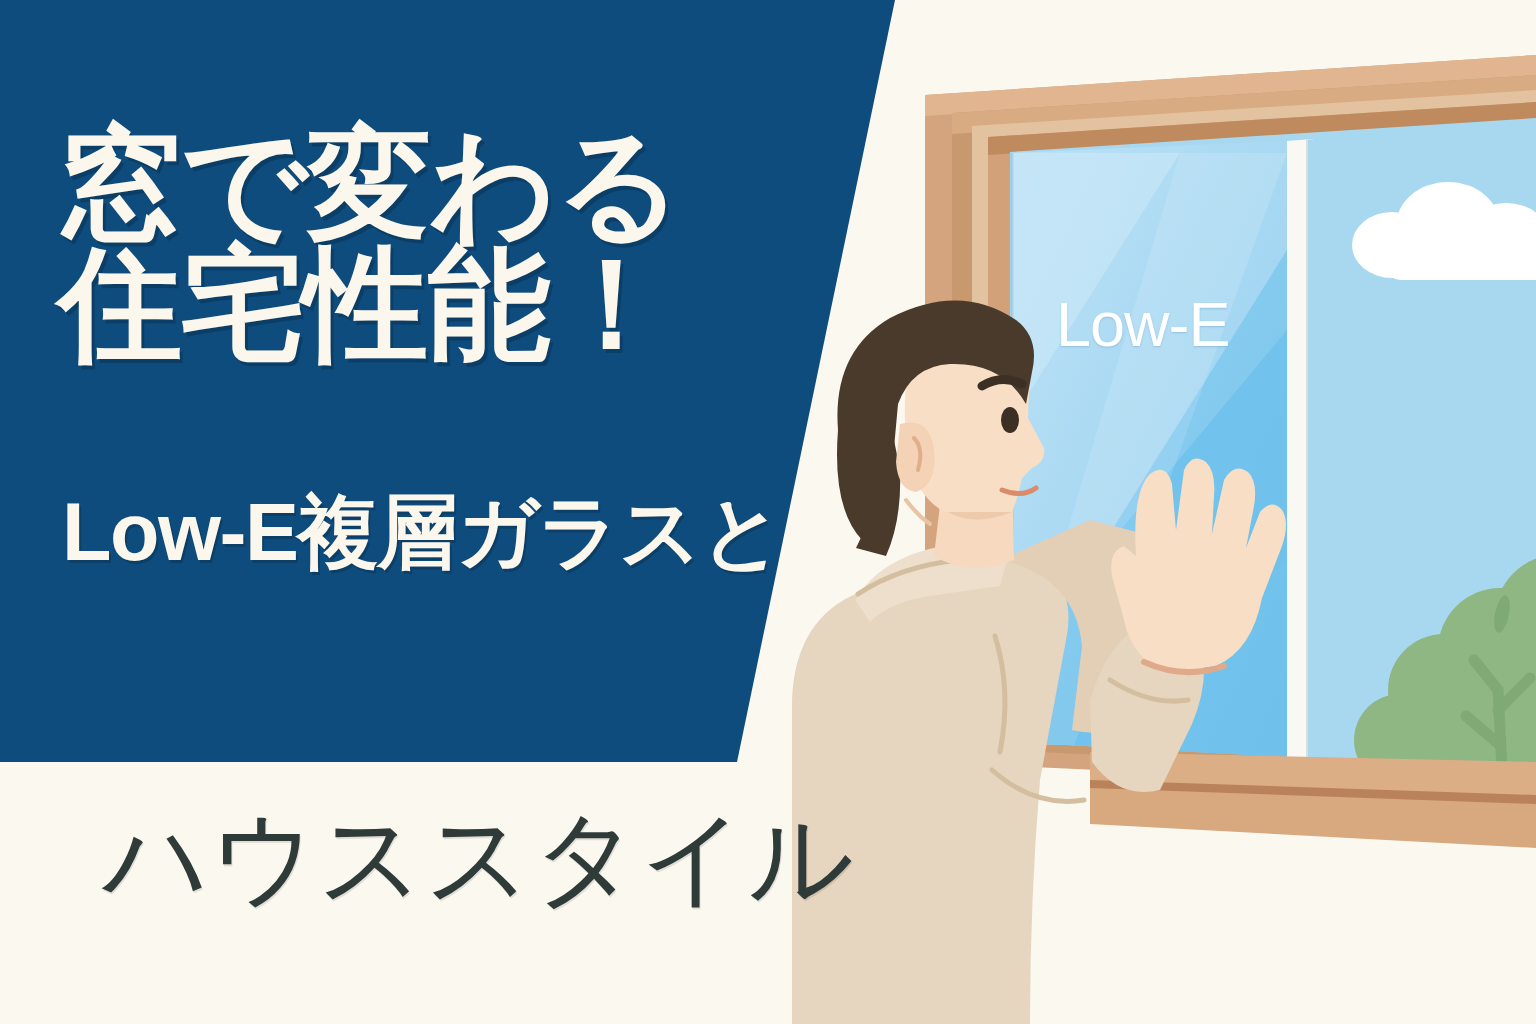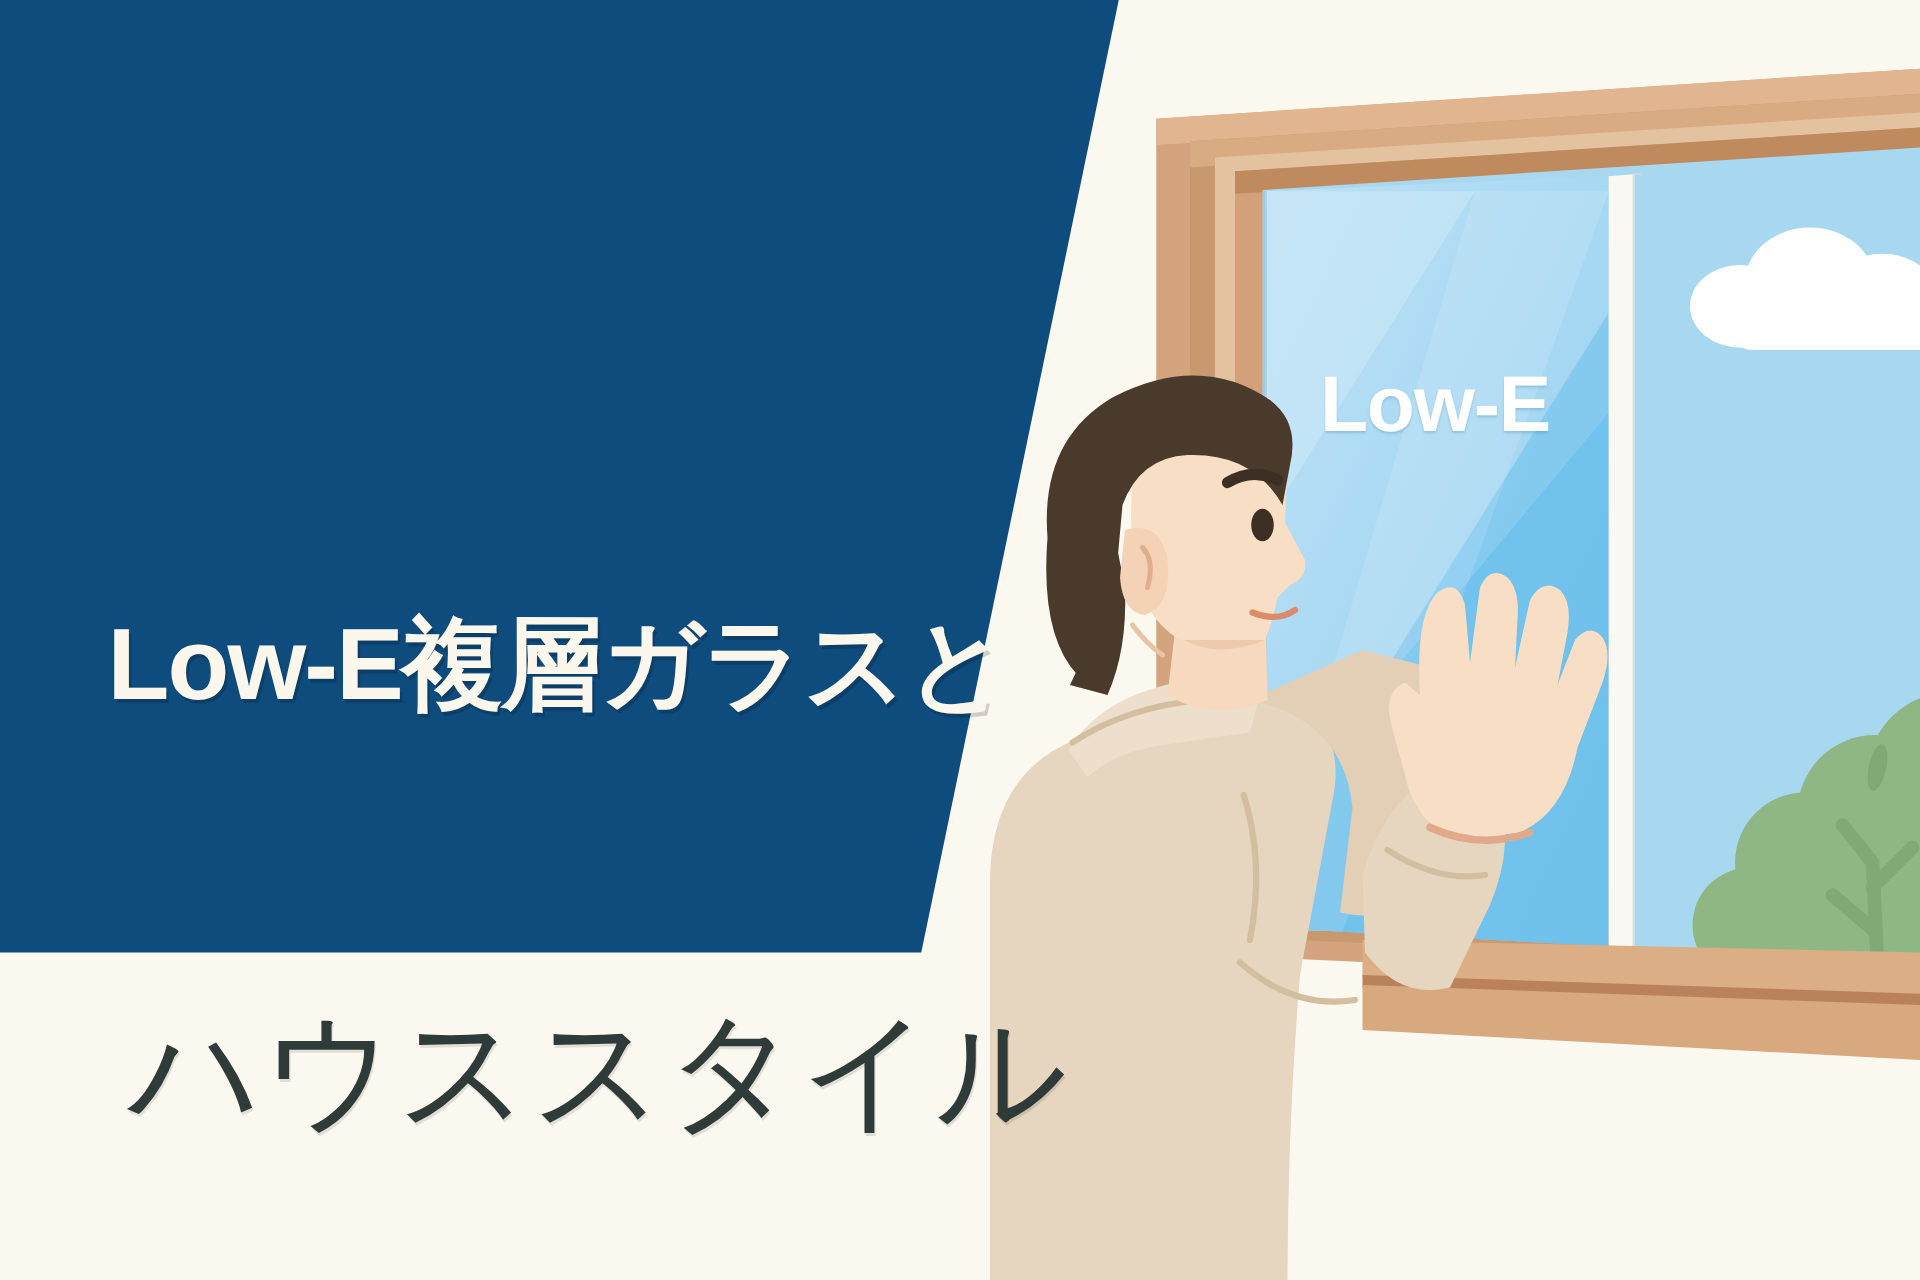--- a/index.html
+++ b/index.html
@@ -28,21 +28,20 @@
     font-weight:700;
     letter-spacing:-1px;
     white-space:nowrap;
     text-shadow:3px 4px 0 rgba(0,0,0,.18);
   }
   .sub-block{
     position:absolute;
     left:62px;top:489px;
     width:720px;
     pointer-events:auto;
-    margin-left:24px;
   }
   .sub-line{
     color:#FBF7EC;
     font-size:81px;
     line-height:1.08;
     font-weight:700;
     letter-spacing:-1.5px;
     white-space:nowrap;
     text-shadow:2px 3px 0 rgba(0,0,0,.17);
   }
@@ -56,21 +55,21 @@
     line-height:1;
     white-space:nowrap;
     pointer-events:auto;
     text-shadow:1px 2px 0 rgba(0,0,0,.10);
   }
   .glass-label{
     position:absolute;
     left:1056px;top:293px;
     color:#FFFFFF;
     font-size:63px;
-    font-weight:700;
+    font-weight:400;
     letter-spacing:-1px;
     line-height:1;
     white-space:nowrap;
     pointer-events:auto;
     text-shadow:0 1px 2px rgba(80,140,185,.35);
   }
 </style>
 </head>
 <body>
 
@@ -247,20 +246,24 @@
 
     </g>
   </svg>
 
   <svg class="txt-layer" viewBox="0 0 1536 1024" xmlns="http://www.w3.org/2000/svg">
     <polygon points="0,0 895,0 737,762 0,762" fill="#0E4C7E"></polygon>
   </svg>
 
   <div class="txt-layer">
 
+    <div class="title-block">
+      <div class="title-line">窓で変わる</div>
+      <div class="title-line">住宅性能！</div>
+    </div>
 
     <div class="sub-block">
       <div class="sub-line">Low-E複層ガラスと</div>
     </div>
 
     <div class="brand">ハウススタイル</div>
 
     <div class="glass-label">Low-E</div>
   </div>
 

